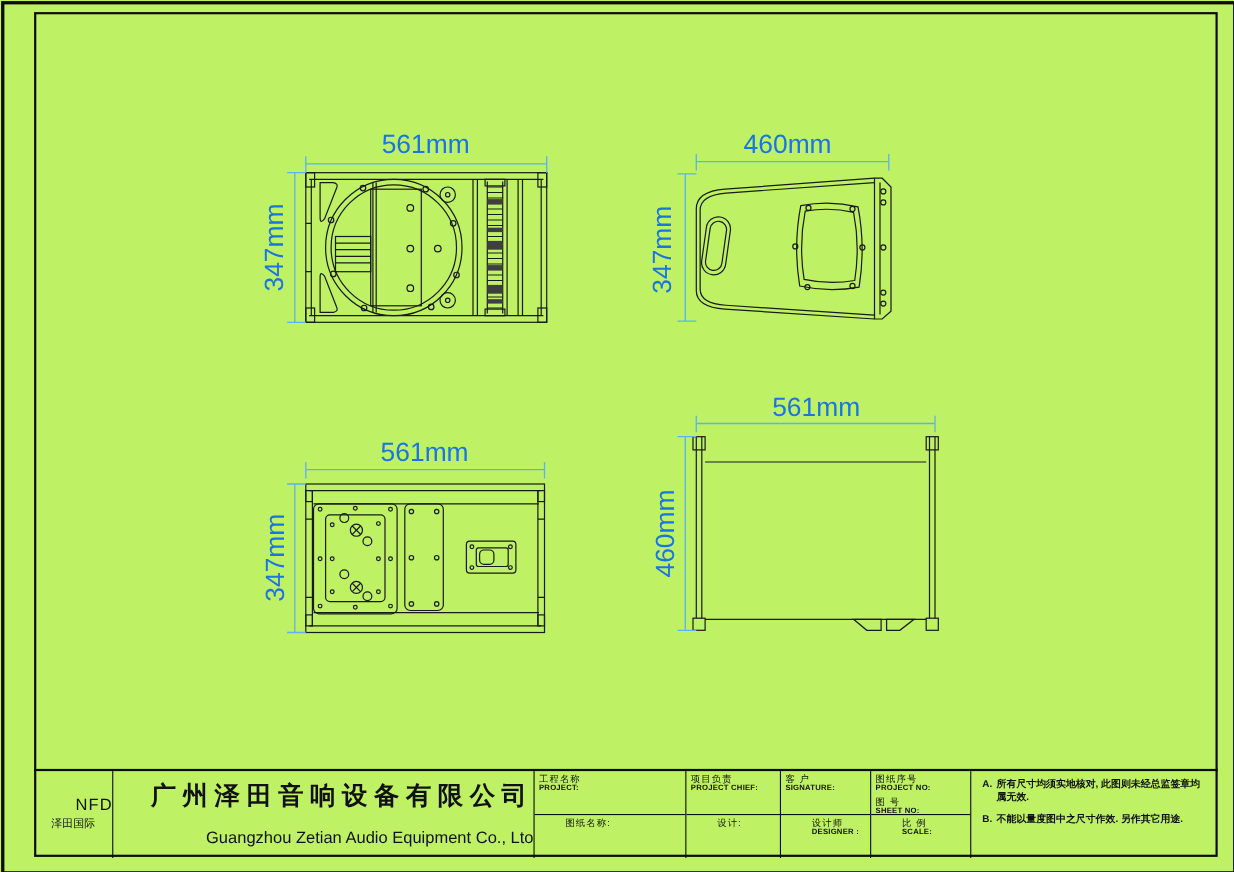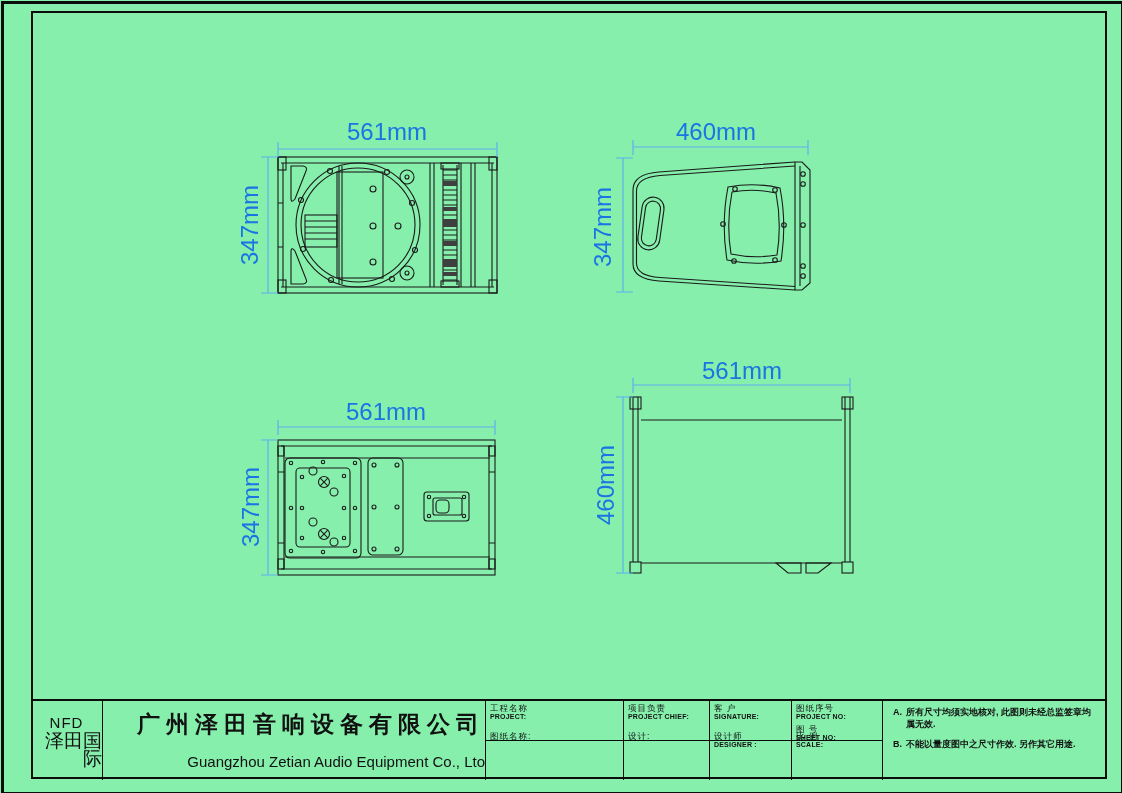--- a/index.html
+++ b/index.html
@@ -1,40 +1,40 @@
 <!DOCTYPE html>
 <html><head>
 <meta charset="utf-8">
 <style>
   html,body{margin:0;padding:0;background:#fff;}
   .sheet{
-    position:relative;width:1122px;height:793px;background:#86efac;
+    position:relative;width:1122px;height:793px;background:#bef264;
     font-family:"Liberation Sans",sans-serif;overflow:hidden;
   }
   .outer-border{position:absolute;left:1px;top:1px;width:1117px;height:788px;border:3px solid #0c0c0c;}
   .inner-frame{position:absolute;left:31px;top:11px;width:1076px;height:768px;border:2px solid #0c0c0c;box-sizing:border-box;}
   .drawing-svg{position:absolute;left:0;top:0;}
   
   .dim{
     position:absolute;font-size:24px;color:#1b74e4;white-space:nowrap;
     transform:translate(-50%,-50%);font-family:"Liberation Sans",sans-serif;
   }
   .dim.vert{transform:translate(-50%,-50%) rotate(-90deg);}
   
   .tb{position:absolute;left:31px;top:699px;width:1076px;height:81px;border-top:2px solid #0c0c0c;box-sizing:border-box;color:#111;}
   .tb .col{position:absolute;top:0;height:100%;border-right:1.5px solid #0c0c0c;box-sizing:border-box;}
   .tb .col.last{border-right:none;}
   .cell-top,.cell-bottom{position:absolute;left:0;width:100%;box-sizing:border-box;padding:2px 4px 13px 4px;}
   .cell-top{top:0;height:40px;border-bottom:1.5px solid #0c0c0c;}
-  .cell-bottom{top:28px;height:39px;}
+  .cell-bottom{top:40px;height:39px;margin-left:24px;}
   .lbl-cn{font-size:8.5px;line-height:10px;letter-spacing:1px;}
   .lbl-en{font-size:7px;font-weight:bold;line-height:8px;letter-spacing:0.2px;}
   .logo-cell{display:flex;flex-direction:column;align-items:center;justify-content:center;height:100%;}
-  .logo-top{font-size:15px;letter-spacing:1px;line-height:19px;}
-  .logo-bottom{font-size:19px;line-height:18px;text-align:right;}
+  .logo-top{font-size:15px;letter-spacing:1px;line-height:19px;padding-left:38px;}
+  .logo-bottom{font-size:10px;line-height:18px;}
   .company-cell{display:flex;flex-direction:column;align-items:flex-end;justify-content:center;height:100%;}
   .company-cn{font-family:"DejaVu Serif",serif;font-weight:bold;font-size:23px;letter-spacing:6px;line-height:26px;}
   .company-en{font-size:15px;line-height:18px;margin-top:16px;}
   .notes{padding:5px 8px 0 10px;font-size:9px;font-weight:bold;line-height:12px;}
   .note{display:flex;gap:4px;margin-bottom:8px;}
   .note-label{flex:0 0 auto;}
   .field-pair{margin-bottom:3px;}
 </style>
 </head>
 <body>

